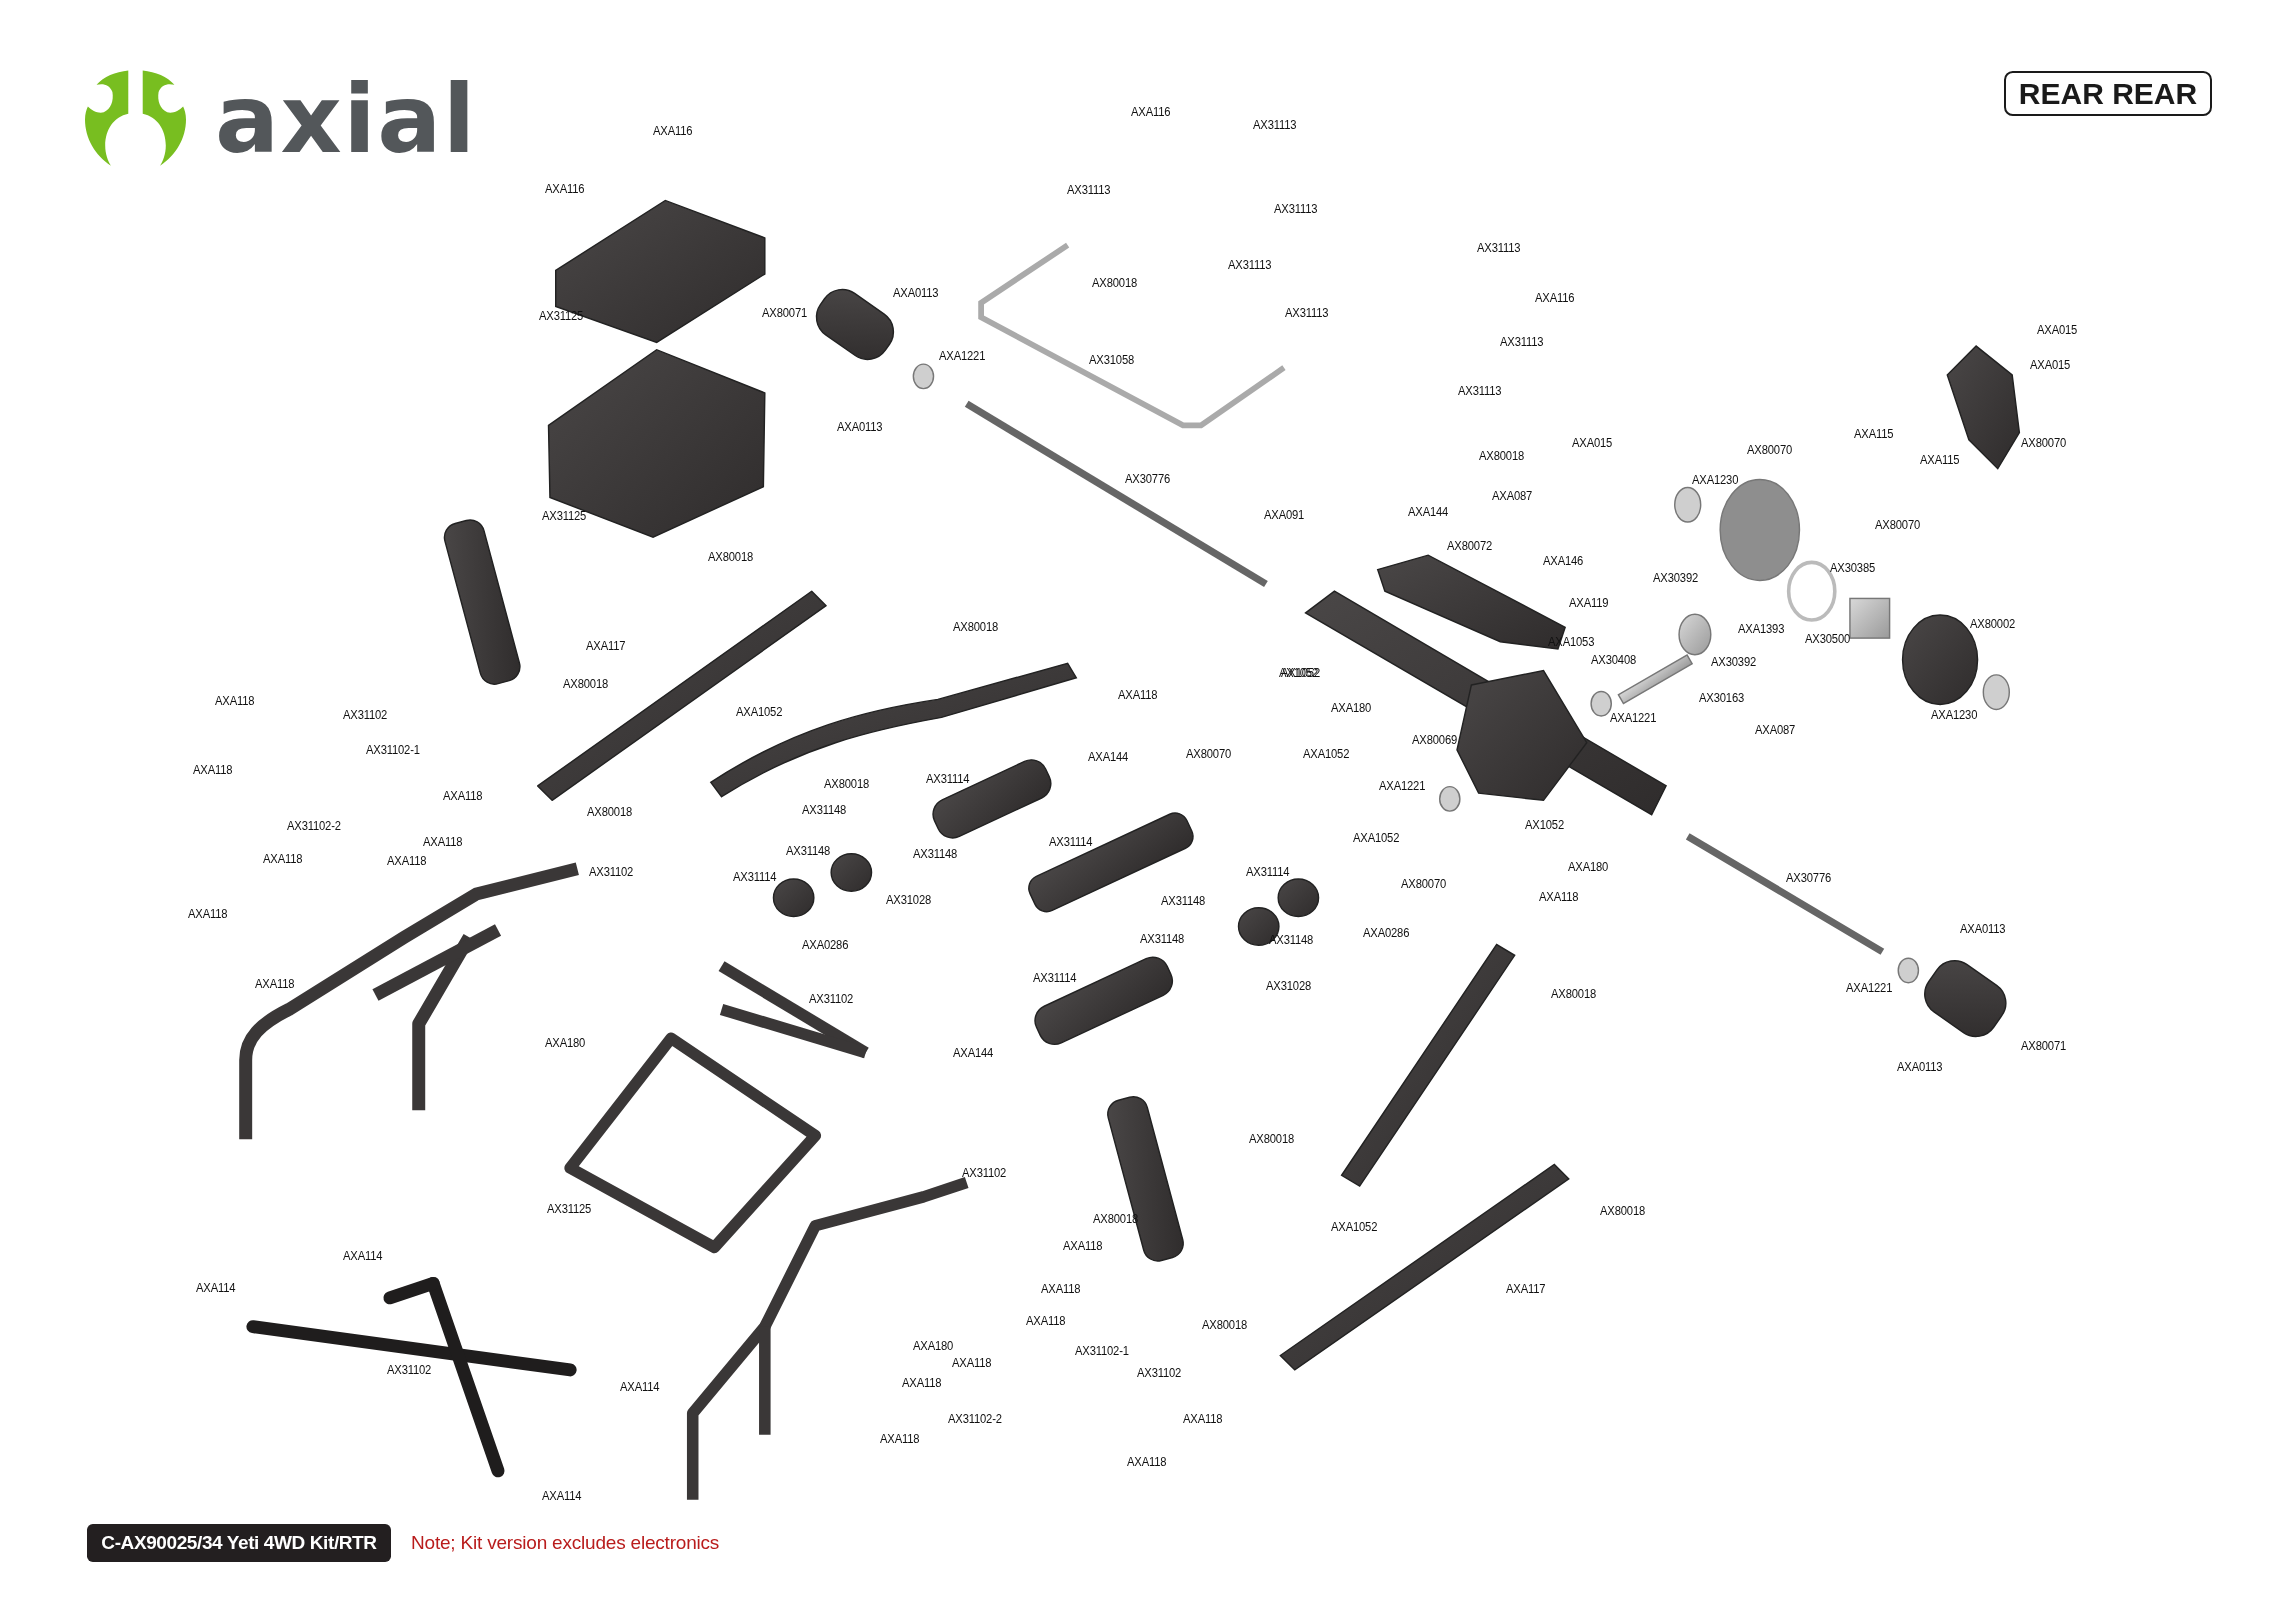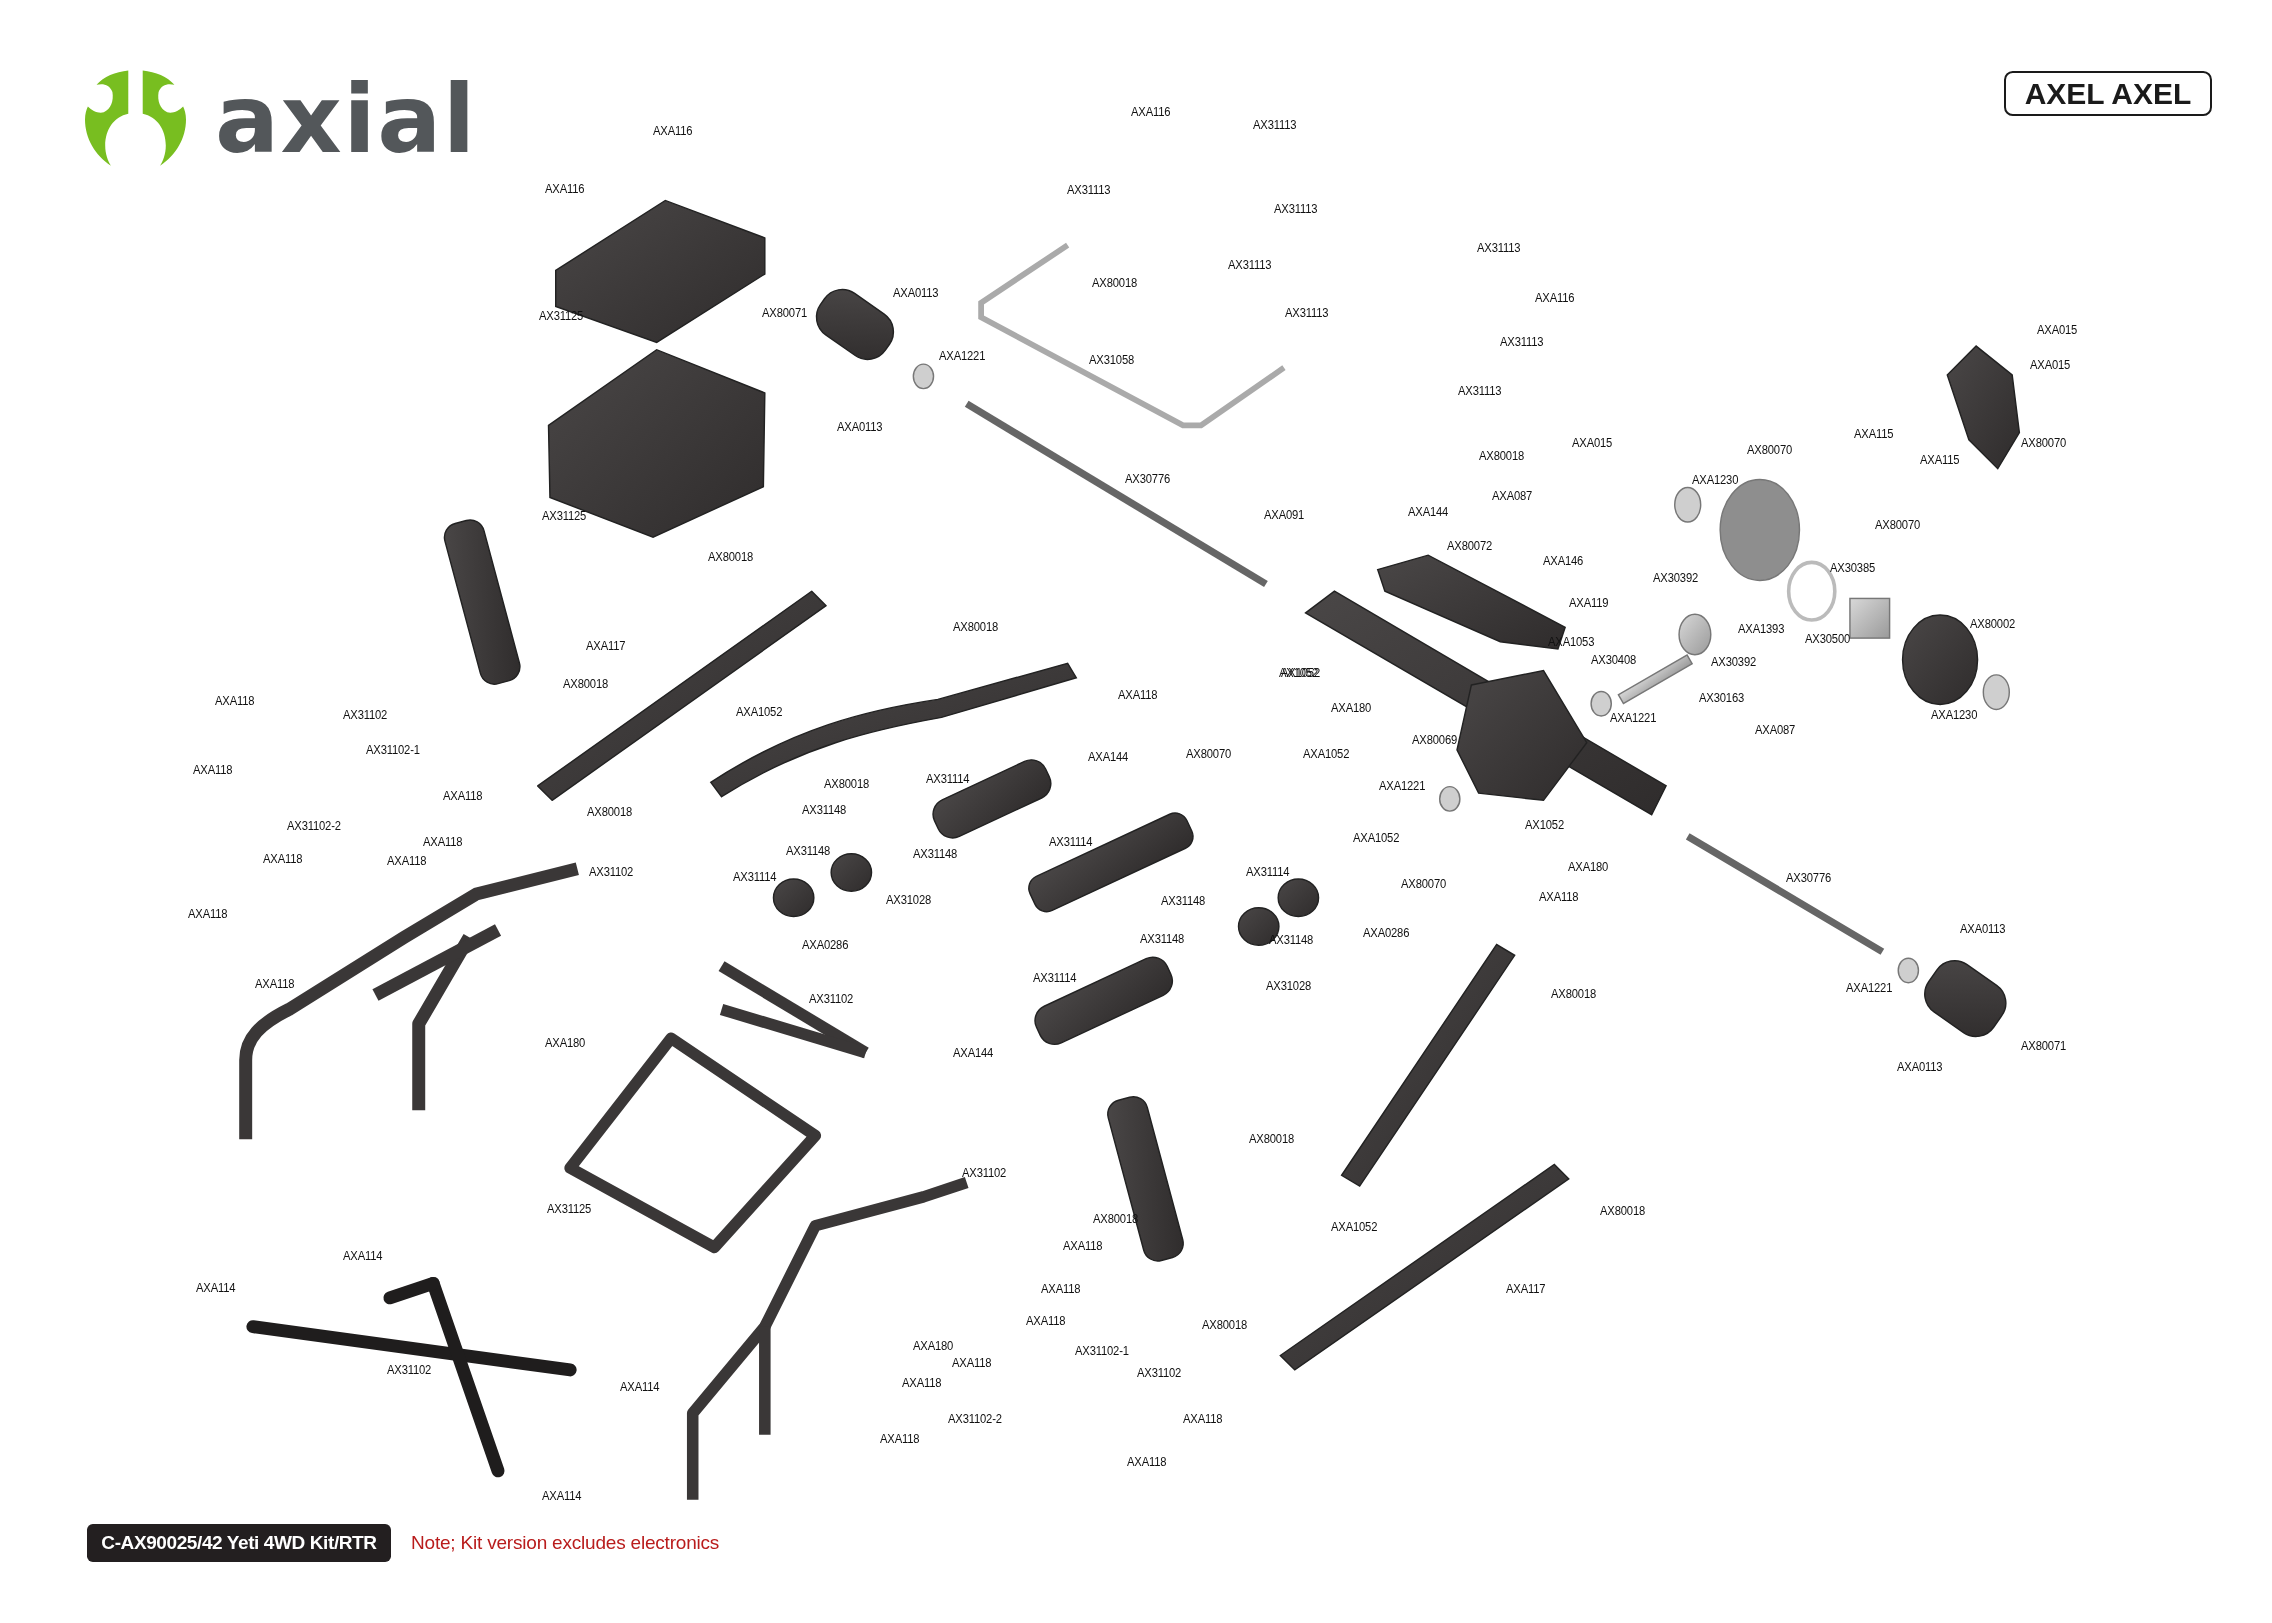--- a/index.html
+++ b/index.html
@@ -33,21 +33,21 @@
 <div class="stage">
 
   <div class="logo">
     <svg width="101" height="101" viewBox="0 0 140 140" style="position:absolute;left:0;top:0;">
       <path d="M60 2 L60 62 C40 66 28 84 28 106 C28 118 32 128 36 134 C14 120 0 96 0 70 C0 62 2 56 4 52 C10 58 18 62 26 60 C36 56 40 44 38 32 C34 22 26 20 16 22 C26 10 42 4 60 2 Z" fill="#78be20"></path>
       <path d="M80 2 L80 62 C100 66 112 84 112 106 C112 118 108 128 104 134 C126 120 140 96 140 70 C140 62 138 56 136 52 C130 58 122 62 114 60 C104 56 100 44 102 32 C106 22 114 20 124 22 C114 10 98 4 80 2 Z" fill="#78be20"></path>
     </svg>
     <div class="logo-word">axial</div>
   </div>
 
-  <div class="section-box">AXEL AXEL</div>
+  <div class="section-box">REAR REAR</div>
 
   <svg class="parts" viewBox="0 0 3151 2251">
     <defs>
       <linearGradient id="dk" x1="0" y1="0" x2="1" y2="1">
         <stop offset="0" stop-color="#4a4747"></stop>
           <stop offset="1" stop-color="#2f2c2c"></stop>
       </linearGradient>
       <linearGradient id="mt" x1="0" y1="0" x2="1" y2="1">
         <stop offset="0" stop-color="#d8d8d8"></stop>
           <stop offset="1" stop-color="#9a9a9a"></stop>
@@ -302,16 +302,16 @@
       <span class="lbl" style="left: 1137px; top: 1366px;">AX31102</span>
       <span class="lbl" style="left: 620px; top: 1380px;">AXA114</span>
       <span class="lbl" style="left: 902px; top: 1376px;">AXA118</span>
       <span class="lbl" style="left: 948px; top: 1412px;">AX31102-2</span>
       <span class="lbl" style="left: 1183px; top: 1412px;">AXA118</span>
       <span class="lbl" style="left: 880px; top: 1432px;">AXA118</span>
       <span class="lbl" style="left: 1127px; top: 1455px;">AXA118</span>
       <span class="lbl" style="left: 542px; top: 1489px;">AXA114</span>
     </div>
 
-  <div class="footer-badge">C-AX90025/42 Yeti 4WD Kit/RTR</div>
+  <div class="footer-badge">C-AX90025/34 Yeti 4WD Kit/RTR</div>
   <div class="footer-note">Note; Kit version excludes electronics</div>
 </div>
 
 
 </body></html>

